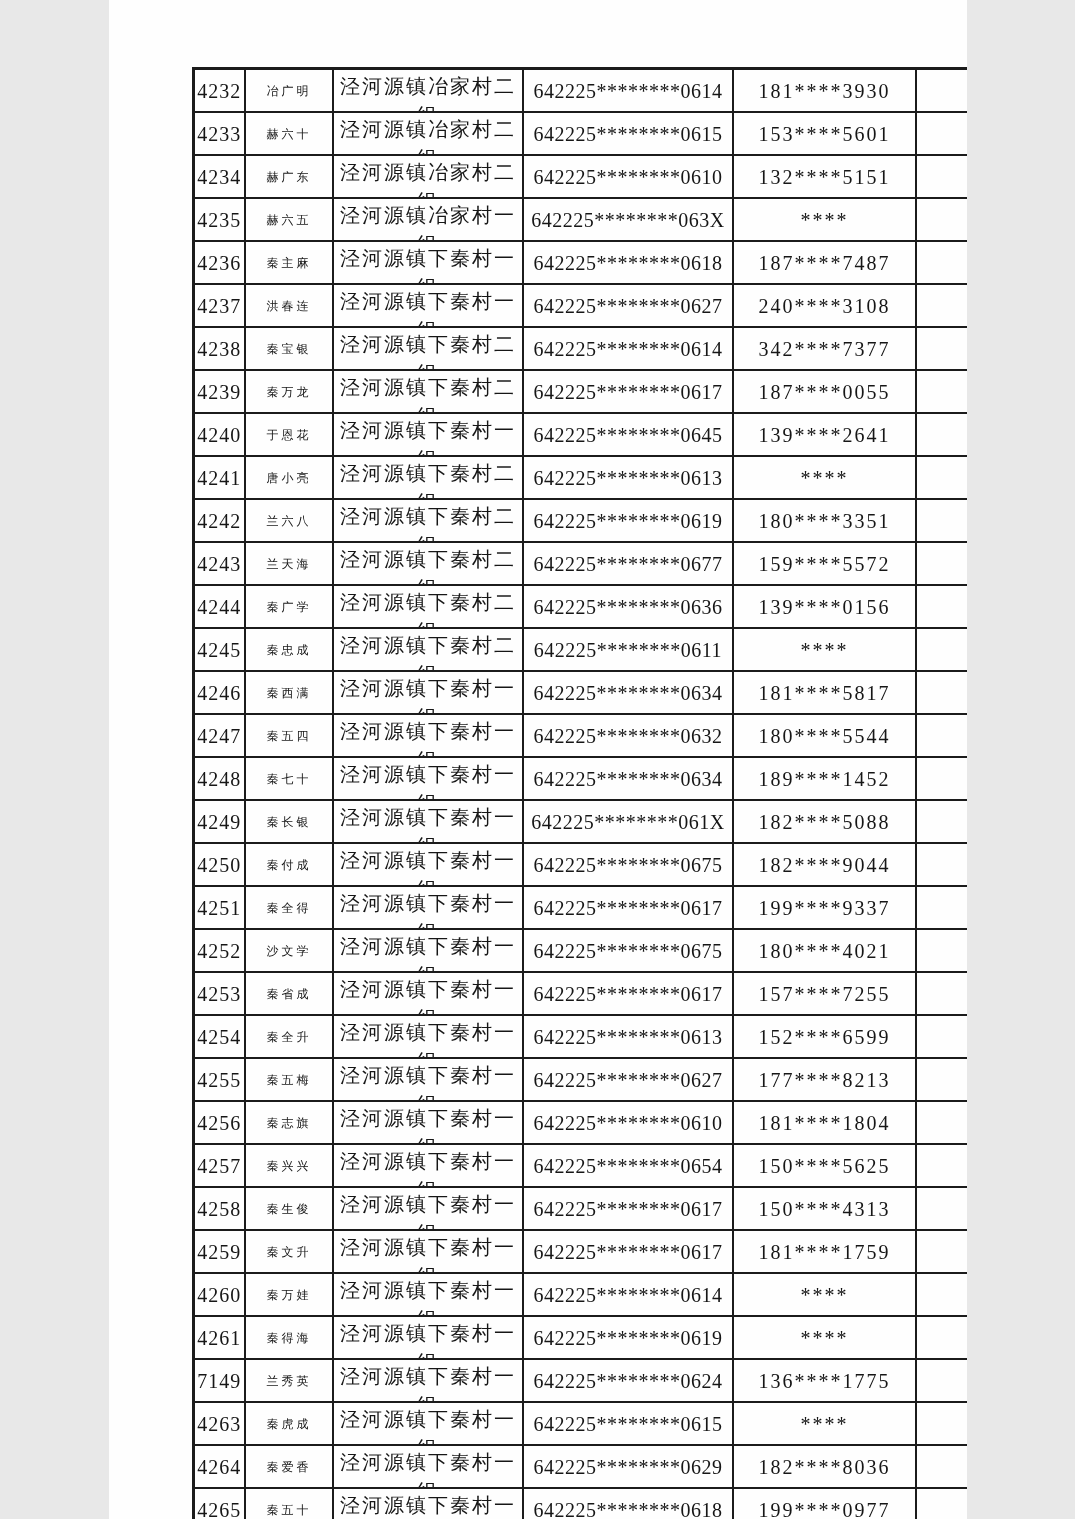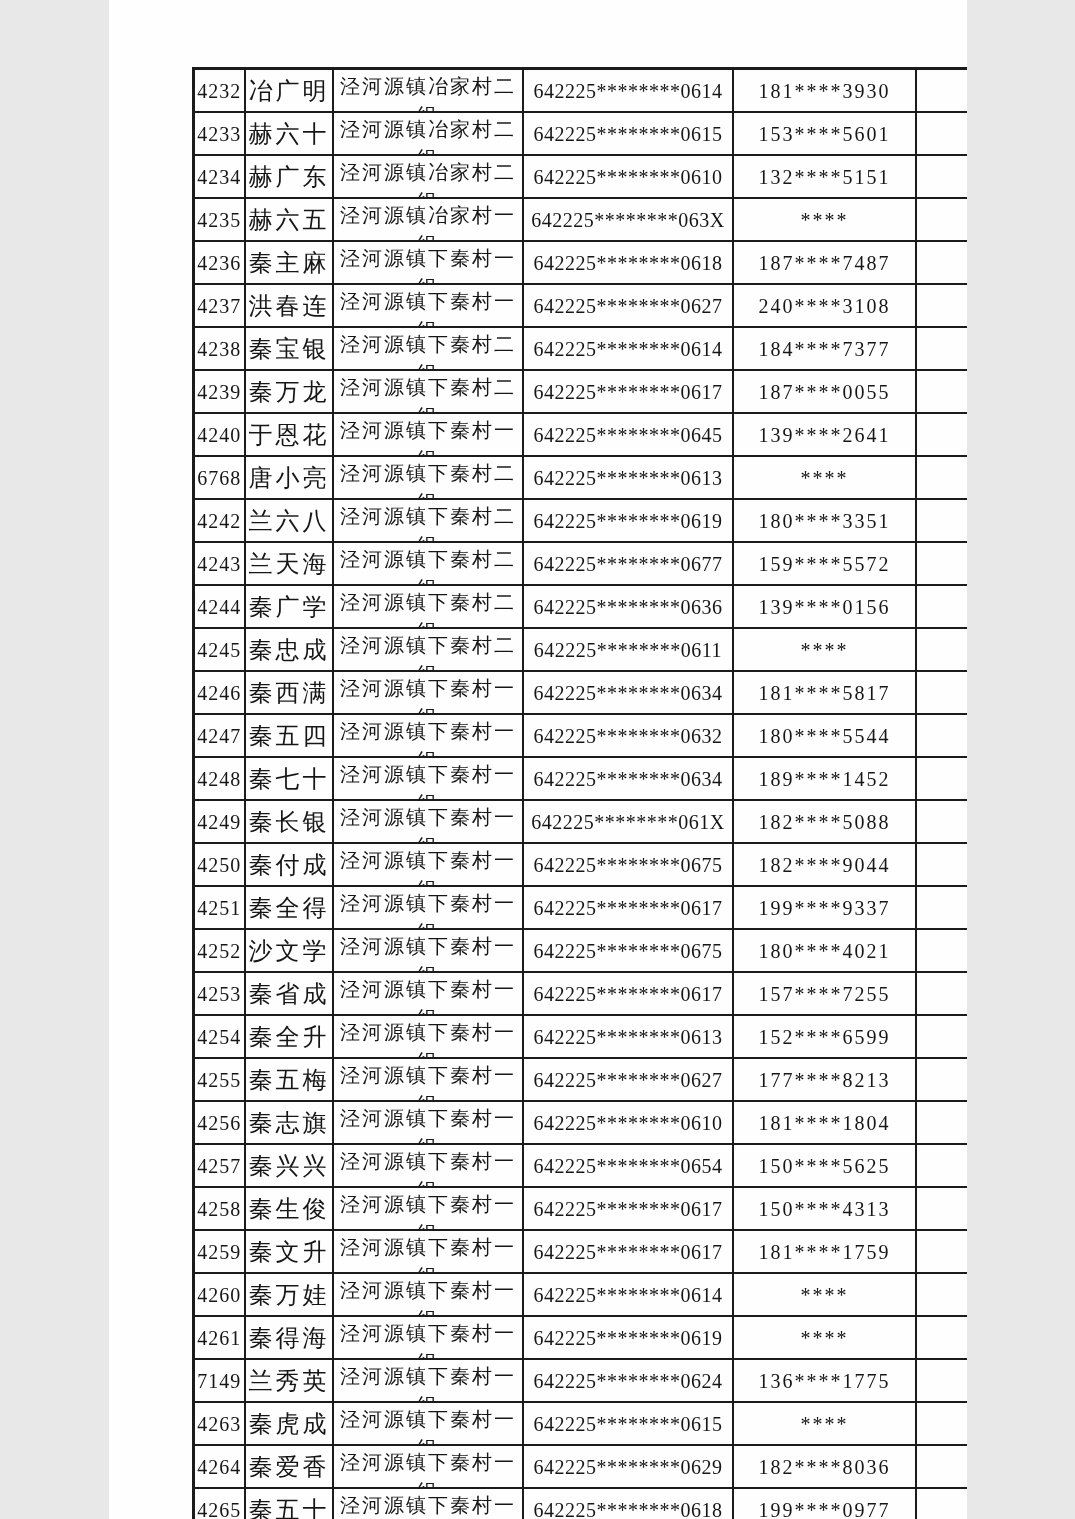--- a/index.html
+++ b/index.html
@@ -38,21 +38,21 @@
     vertical-align: middle;
     font-size: 20px;
     line-height: 1;
     overflow: hidden;
   }
   td.serial {
     letter-spacing: 1px;
   }
   td.name {
     letter-spacing: 3px;
-    font-size: 24px;
+    font-size: 12px;
   }
   td.address {
     vertical-align: top;
   }
   .addr-clip {
     height: 39px;
     overflow: hidden;
     padding: 2px 6px 0 6px;
     line-height: 29px;
     font-size: 20px;
@@ -146,21 +146,21 @@
           <td class="cell phone">240****3108</td>
           <td class="cell count">4</td>
         </tr>
         <tr>
           <td class="cell serial">4238</td>
           <td class="cell name">秦宝银</td>
           <td class="cell address">
             <div class="addr-clip">泾河源镇下秦村二组</div>
           </td>
           <td class="cell idnum">642225********0614</td>
-          <td class="cell phone">184****7377</td>
+          <td class="cell phone">342****7377</td>
           <td class="cell count">5</td>
         </tr>
         <tr>
           <td class="cell serial">4239</td>
           <td class="cell name">秦万龙</td>
           <td class="cell address">
             <div class="addr-clip">泾河源镇下秦村二组</div>
           </td>
           <td class="cell idnum">642225********0617</td>
           <td class="cell phone">187****0055</td>
@@ -170,21 +170,21 @@
           <td class="cell serial">4240</td>
           <td class="cell name">于恩花</td>
           <td class="cell address">
             <div class="addr-clip">泾河源镇下秦村一组</div>
           </td>
           <td class="cell idnum">642225********0645</td>
           <td class="cell phone">139****2641</td>
           <td class="cell count">5</td>
         </tr>
         <tr>
-          <td class="cell serial">6768</td>
+          <td class="cell serial">4241</td>
           <td class="cell name">唐小亮</td>
           <td class="cell address">
             <div class="addr-clip">泾河源镇下秦村二组</div>
           </td>
           <td class="cell idnum">642225********0613</td>
           <td class="cell phone">****</td>
           <td class="cell count">5</td>
         </tr>
         <tr>
           <td class="cell serial">4242</td>

